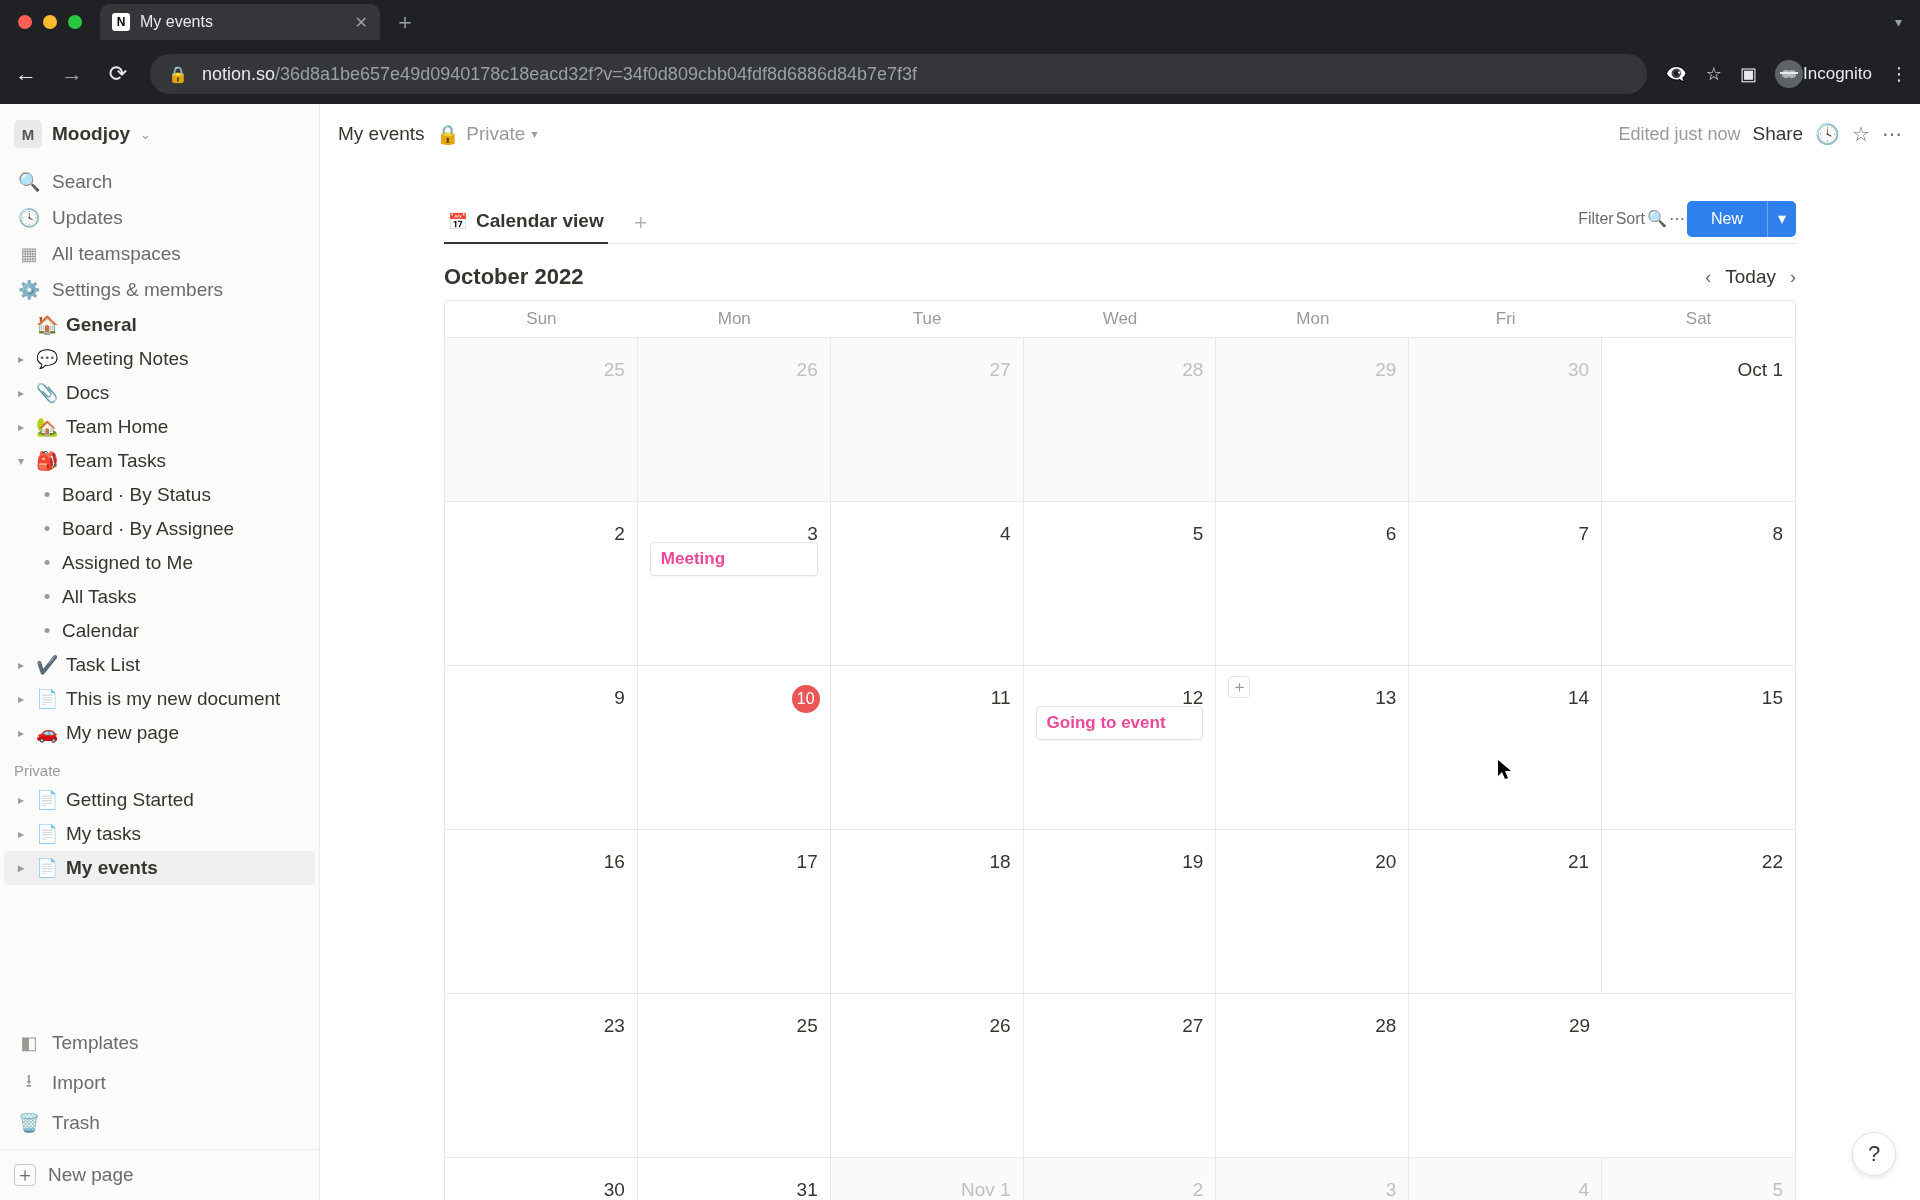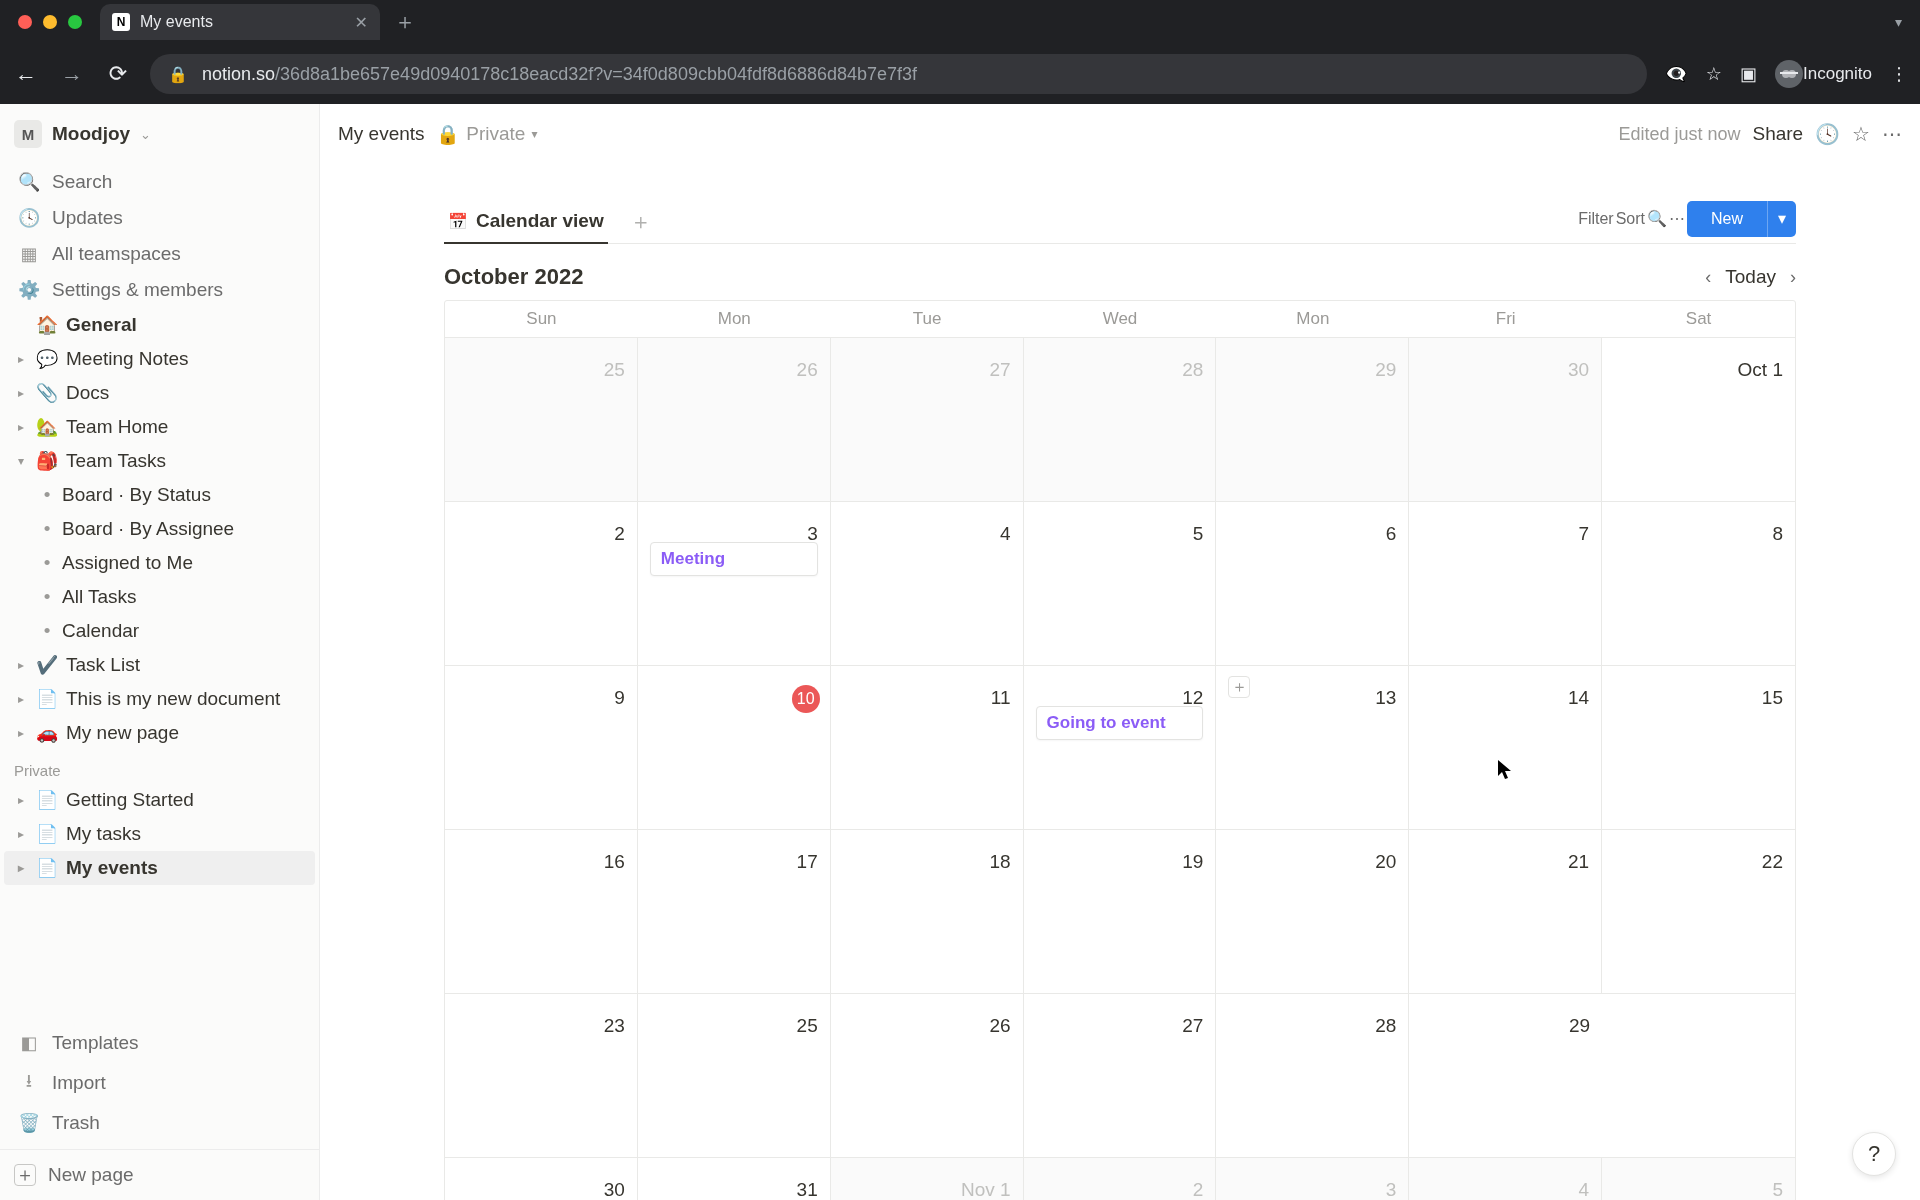--- a/index.html
+++ b/index.html
@@ -80,21 +80,21 @@
 .weeks{}
 .week{display:grid;grid-template-columns:repeat(7,1fr);height:164px;border-top:1px solid #e9e9e7;}
 .week.short{height:60px;}
 .cell{border-right:1px solid #e9e9e7;padding:10px 12px;position:relative;}
 .cell:last-child{border-right:none;}
 .cell.dim .num{color:#c0c0be;}
 .cell.dim{background:#fafafa;}
 .num{position:absolute;top:10px;right:12px;font-size:19px;color:#37352f;margin-top:11px;}
 .num.month-lbl{white-space:nowrap;}
 .today-pill{background:#eb5757;color:#fff;border-radius:50%;width:28px;height:28px;display:flex;align-items:center;justify-content:center;font-size:16px;top:8px;right:10px;}
-.event{background:#fff;border:1px solid #e3e3e1;border-radius:4px;padding:6px 10px;font-size:17px;font-weight:600;color:#8b5cf6;margin-top:30px;box-shadow:0 1px 2px rgba(0,0,0,.04);}
+.event{background:#fff;border:1px solid #e3e3e1;border-radius:4px;padding:6px 10px;font-size:17px;font-weight:600;color:#ec4899;margin-top:30px;box-shadow:0 1px 2px rgba(0,0,0,.04);}
 .cell .add{position:absolute;top:10px;left:12px;width:22px;height:22px;border:1px solid #e3e3e1;border-radius:4px;display:none;align-items:center;justify-content:center;color:#9b9a97;font-size:16px;background:#fff;}
 .cell.hover .add{display:flex;}
 .cursor{position:absolute;pointer-events:none;}
 .help{position:absolute;right:24px;bottom:24px;width:44px;height:44px;border-radius:50%;background:#fff;border:1px solid #e3e3e1;display:flex;align-items:center;justify-content:center;font-size:22px;color:#37352f;box-shadow:0 2px 6px rgba(0,0,0,.1);}
 svg{display:block;}
 </style>
 </head>
 <body>
 
 <div class="chrome">

